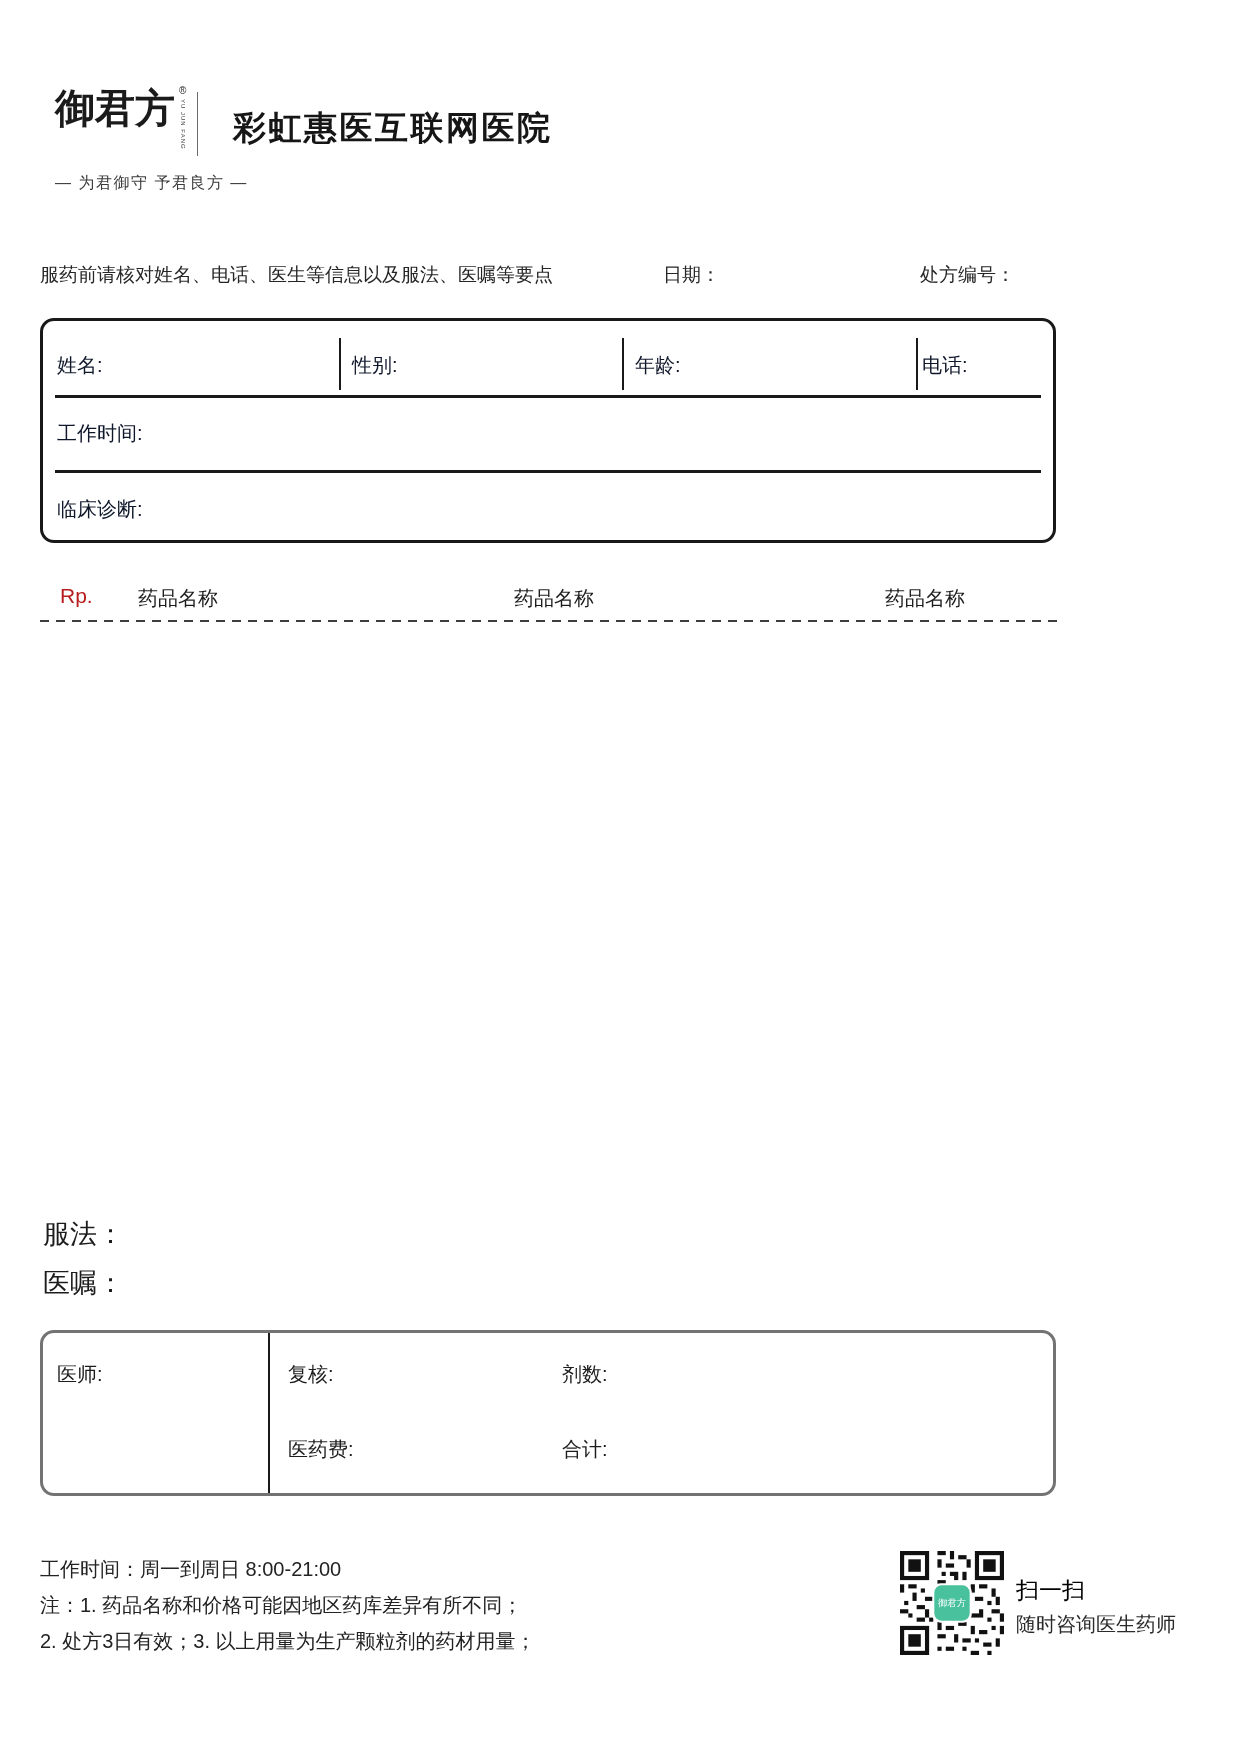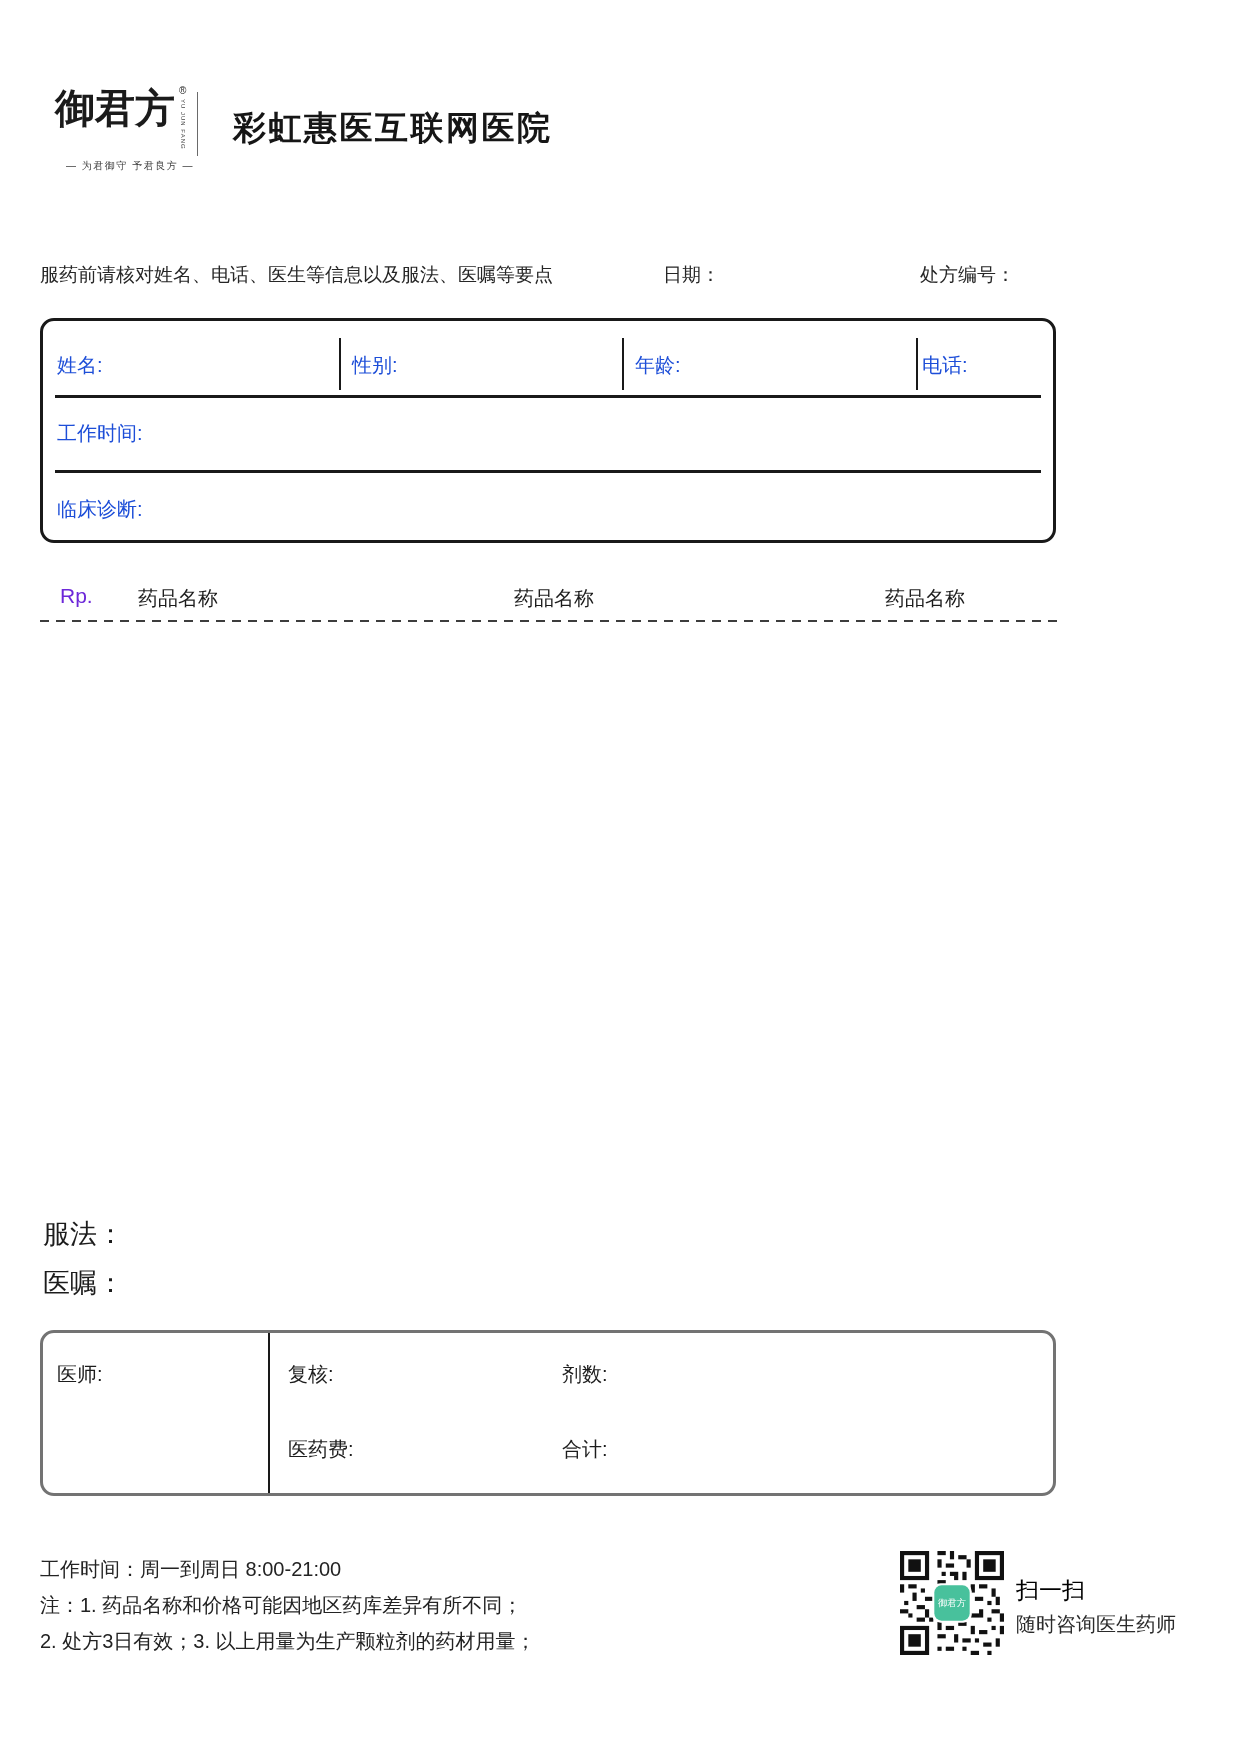--- a/index.html
+++ b/index.html
@@ -7,35 +7,35 @@
         font-family:"Liberation Sans",sans-serif;color:#1c1c1c;overflow:hidden;}
   .abs{position:absolute;}
 
   
   .brand{left:55px;top:86px;}
   .brand-row{display:flex;align-items:flex-start;}
   .brand-name{font-family:"DejaVu Serif",serif;font-weight:bold;font-size:40px;line-height:1.1;color:#1b1b1b;}
   .brand-side{display:flex;flex-direction:column;align-items:center;margin-left:4px;}
   .brand-reg{font-size:10px;line-height:1;color:#222;}
   .brand-vert{writing-mode:vertical-rl;font-size:6px;letter-spacing:1px;color:#444;margin-top:3px;}
-  .brand-tagline{margin-top:9px;font-size:10px;letter-spacing:1.5px;color:#3c3c3c;text-align:center;width:150px;white-space:nowrap;}
+  .brand-tagline{margin-top:23px;font-size:16px;letter-spacing:1.5px;color:#3c3c3c;text-align:center;width:150px;white-space:nowrap;}
   .brand-divider{left:197px;top:92px;width:1px;height:64px;background:#6a6a6a;}
   .hospital{left:233px;top:106px;font-size:33px;font-weight:bold;letter-spacing:2.5px;color:#161616;}
 
   
   .notice{top:262px;font-size:19px;color:#262626;white-space:nowrap;}
 
   
   .patient-box{left:40px;top:318px;width:1016px;height:225px;border:3px solid #191919;border-radius:14px;box-sizing:border-box;}
   .vdiv{position:absolute;width:2px;background:#191919;top:17px;height:52px;}
   .hline{position:absolute;left:12px;right:12px;height:3px;background:#191919;}
-  .pb-label{position:absolute;font-size:20px;color:#1d4ed8;white-space:nowrap;}
+  .pb-label{position:absolute;font-size:20px;color:#0f172a;white-space:nowrap;}
 
   
-  .rp{left:60px;top:584px;font-size:21px;color:#6d28d9;}
+  .rp{left:60px;top:584px;font-size:21px;color:#b91c1c;}
   .med-col{top:585px;font-size:20px;color:#1c1c1c;}
   .dash-sep{left:40px;top:620px;width:1017px;height:2px;
             background:repeating-linear-gradient(90deg,#3d3d3d 0 9px,transparent 9px 16px);}
 
   
   .usage{font-size:27px;color:#1c1c1c;}
 
   
   .sign-box{left:40px;top:1330px;width:1016px;height:166px;border:3px solid #737373;border-radius:14px;box-sizing:border-box;}
   .sign-vdiv{position:absolute;left:225px;top:0;bottom:0;width:2px;background:#191919;}

